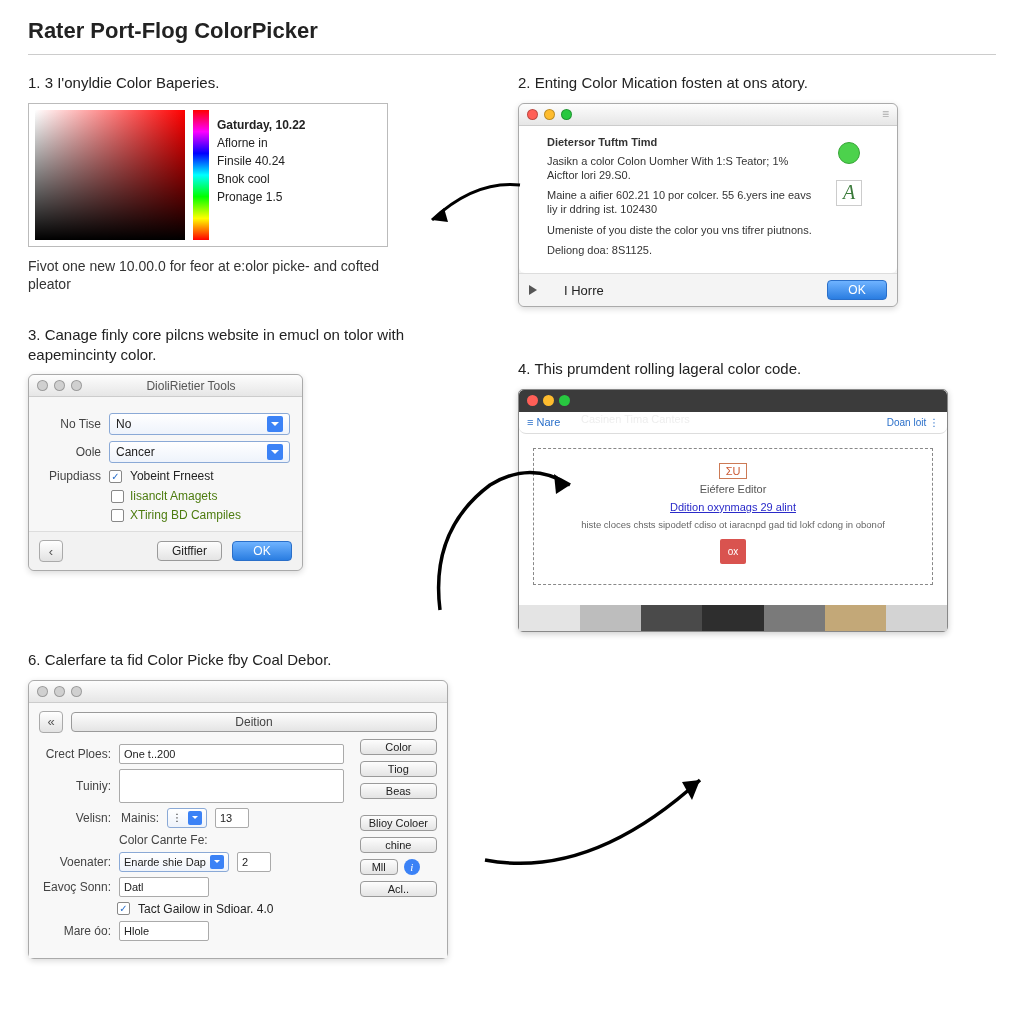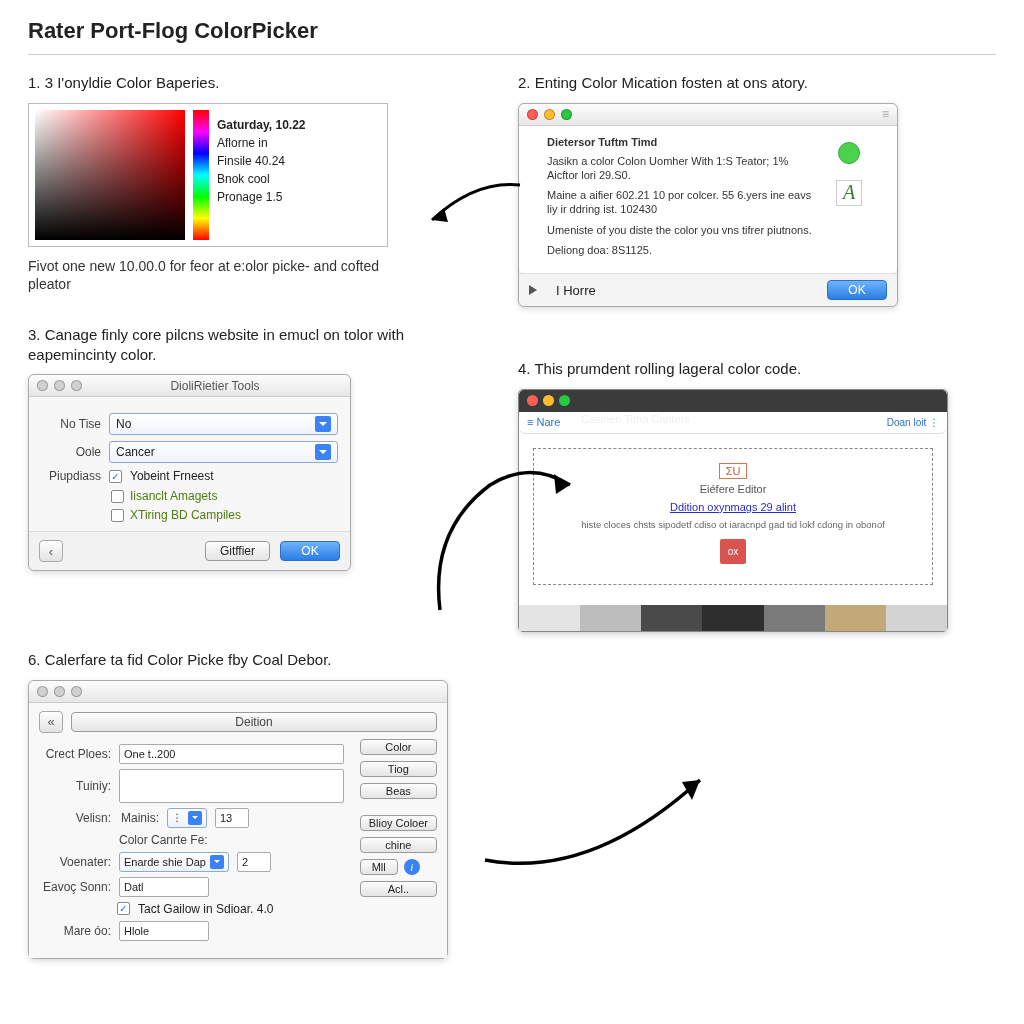--- a/index.html
+++ b/index.html
@@ -75,21 +75,21 @@
 
 .step2-win { width:380px; }
 .step2-body { display:flex; gap:10px; }
 .step2-text p { margin-bottom:6px; line-height:1.3; }
 .step2-side { width:40px; display:flex; flex-direction:column; align-items:center; gap:16px; padding-top:6px;}
 .step2-side .circ { width:22px; height:22px; border-radius:50%; background:#4cd24c; border:1px solid #39a639;}
 .step2-side .aicon { font-style:italic; font-family:Georgia,serif; font-size:20px; color:#3a7a3a; border:1px solid #ccc; width:26px; height:26px; display:flex; align-items:center; justify-content:center; background:#fff;}
 .tbar-title { font-weight:600; margin-bottom:6px; display:block; }
 
 
-.step3-win { width:323px; }
+.step3-win { width:275px; }
 .form-row { display:flex; align-items:center; gap:8px; margin:6px 0; font-size:12px;}
 .form-row label { width:60px; text-align:right; color:#444; }
 .sel {
   flex:1; height:22px; border:1px solid #8aa9d6; border-radius:3px;
   background:linear-gradient(#fff,#eef3fb); display:flex; align-items:center; justify-content:space-between;
   padding:0 6px; font-size:12px; color:#222;
 }
 .sel .arr { width:16px; height:16px; background:#3b82f6; border-radius:2px; display:flex; align-items:center; justify-content:center;}
 .sel .arr::after{content:"";border:4px solid transparent;border-top-color:#fff;margin-top:3px;}
 .chk-row { display:flex; align-items:center; gap:6px; margin:5px 0 5px 70px; font-size:12px; color:#4d7c0f;}
@@ -180,21 +180,21 @@
           <p>Maine a aifier 602.21 10 por colcer. 55 6.yers ine eavs liy ir ddring ist. 102430</p>
           <p>Umeniste of you diste the color you vns tifrer piutnons.</p>
           <p>Deliong doa: 8S1125.</p>
         </div>
         <div class="step2-side">
           <div class="circ"></div>
           <div class="aicon">A</div>
         </div>
       </div>
       <div class="mac-foot">
-        <span style="display:flex;align-items:center;gap:14px;justify-content:center;">
+        <span style="display:flex;align-items:center;gap:22px;justify-content:center;">
           <span style="display:inline-block;width:0;height:0;border:5px solid transparent;border-left:8px solid #555;"></span>
           <span>I Horre</span>
         </span>
         <span class="mac-btn primary">OK</span>
       </div>
     </div>
   </div>
 
   <div>
     <div class="step-title">3.  Canage finly core pilcns website in emucl on tolor with eapemincinty color.</div>

